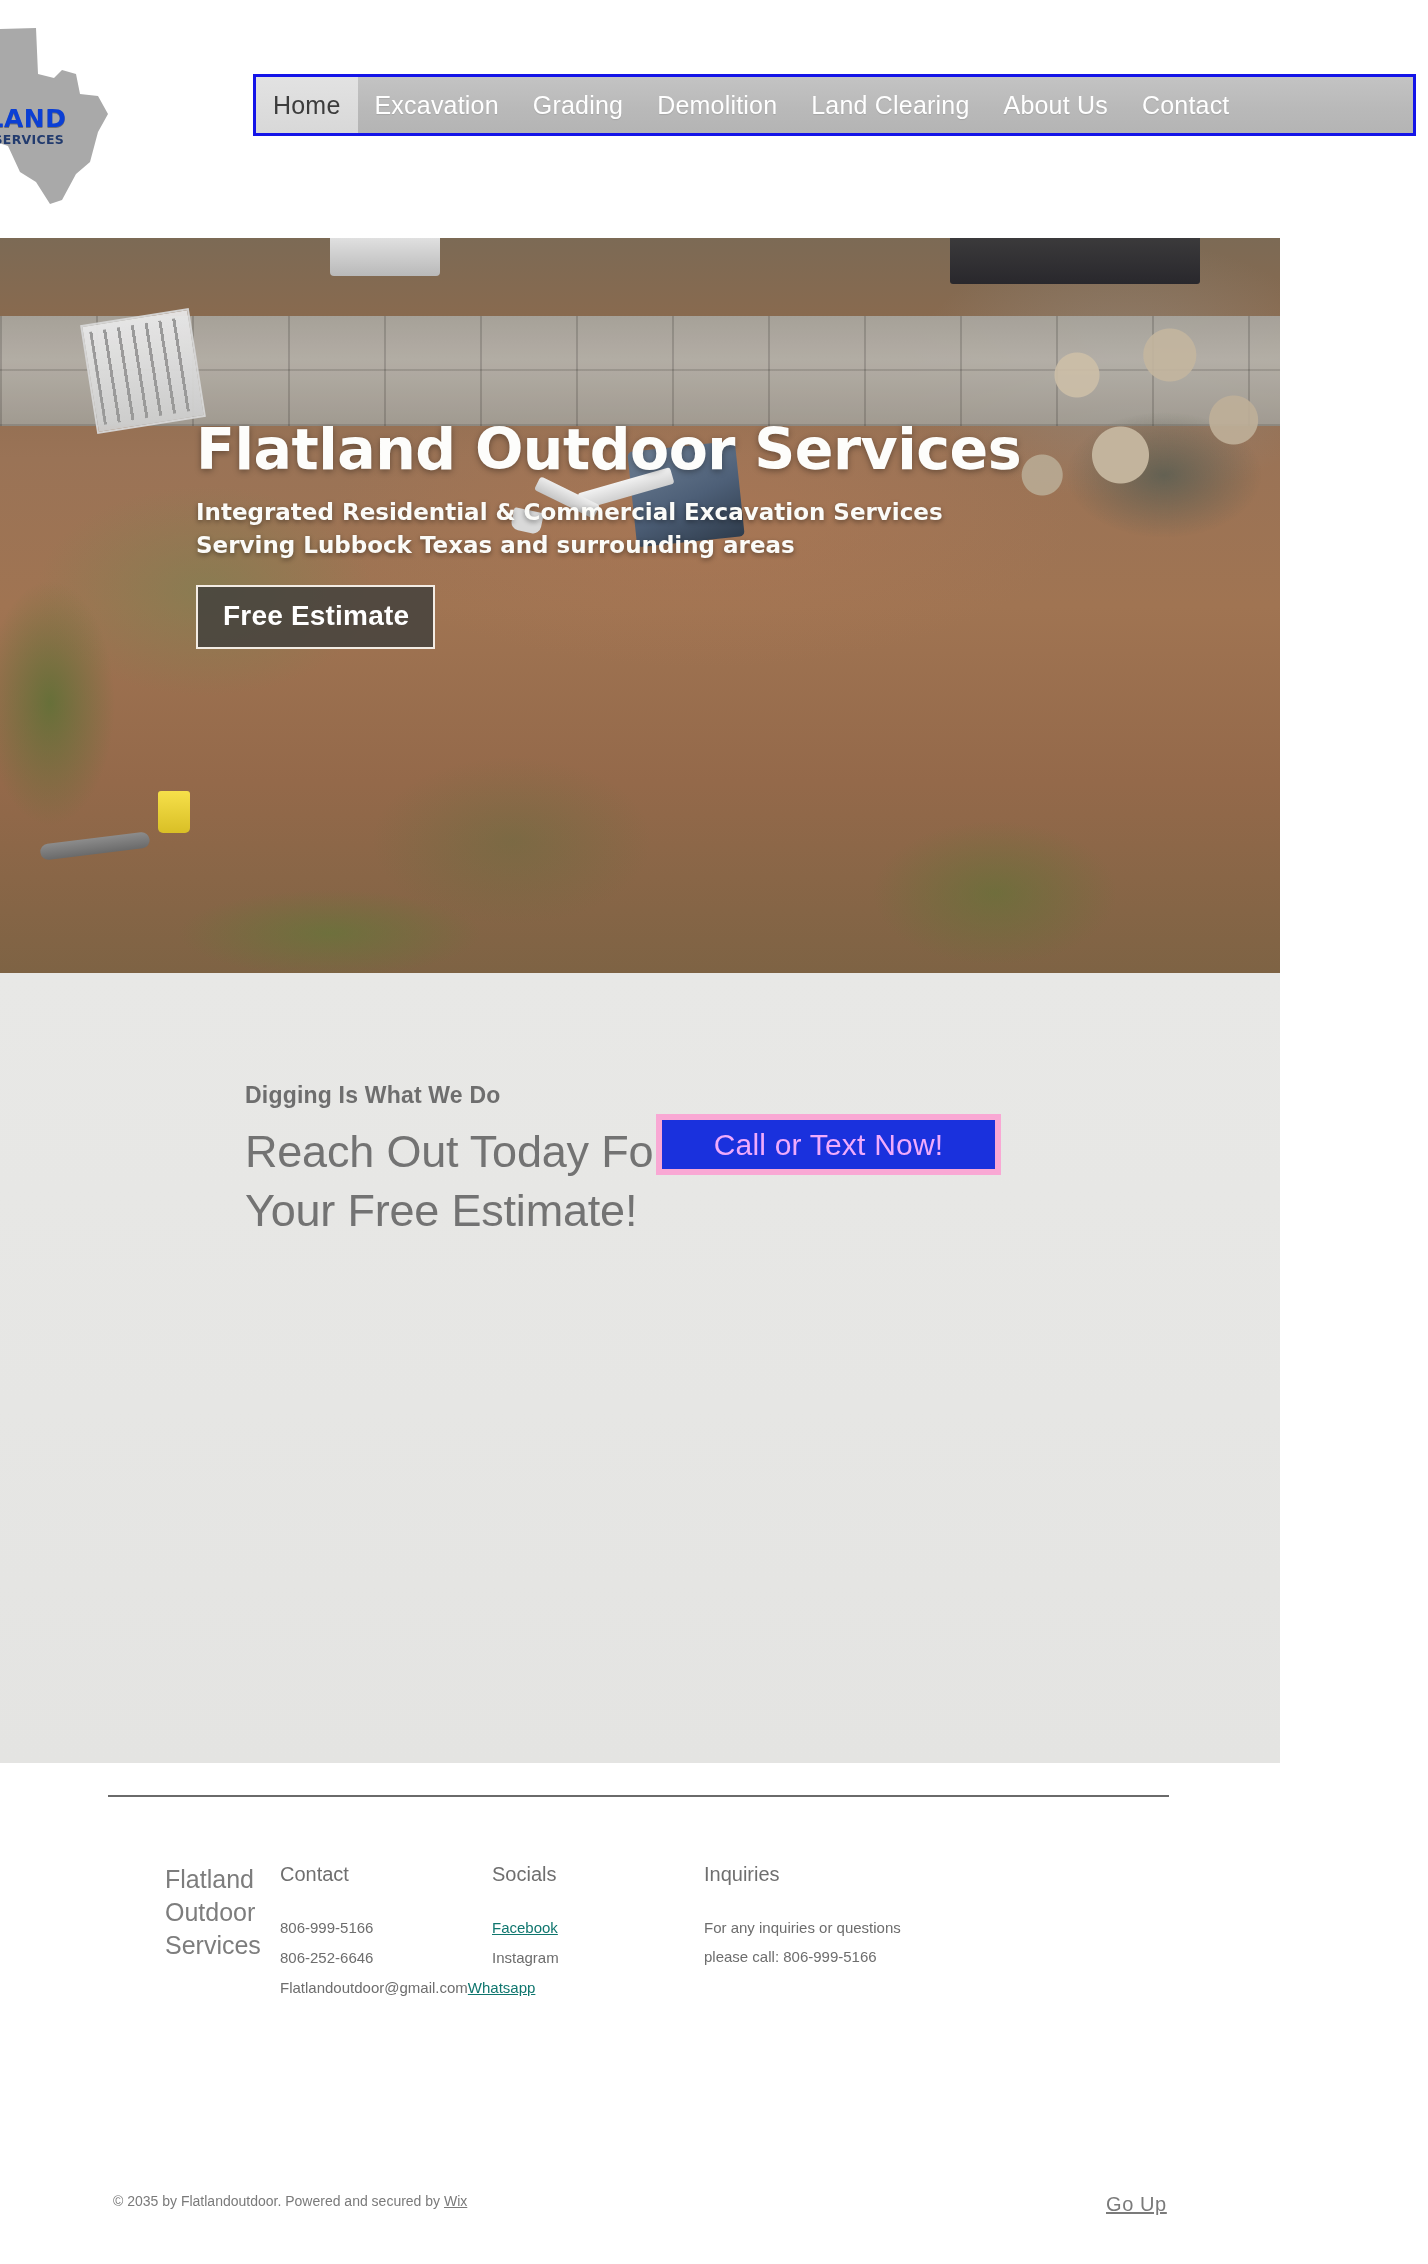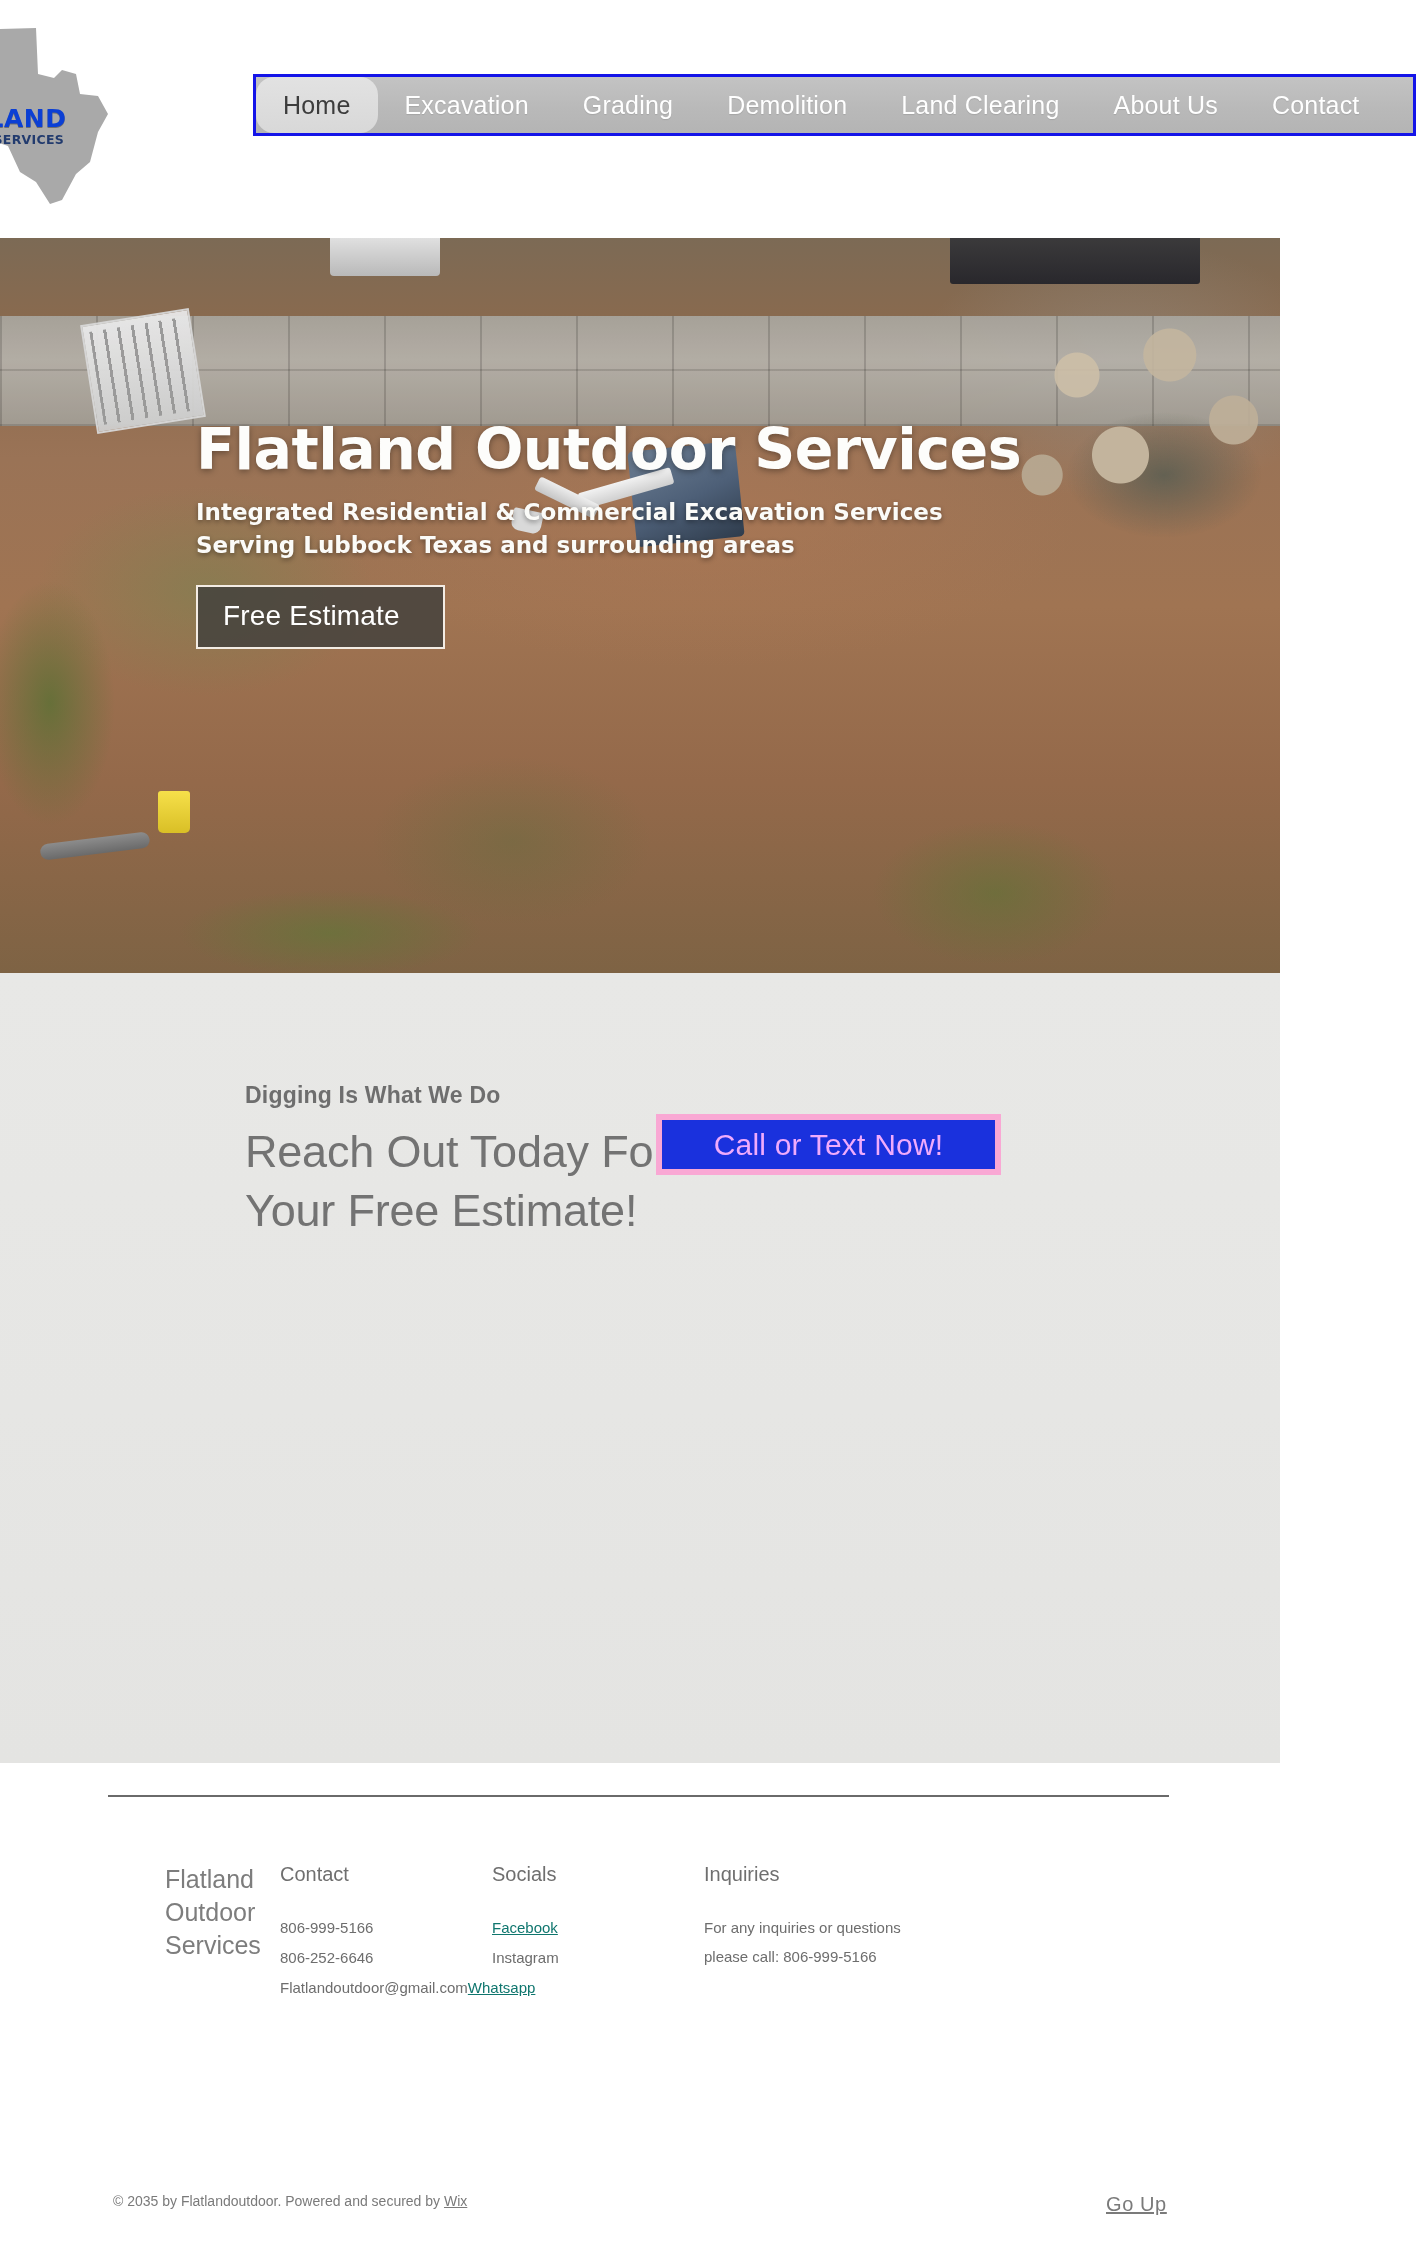--- a/index.html
+++ b/index.html
@@ -67,30 +67,29 @@
     border: 3px solid #1414e8;
     background: linear-gradient(180deg, #c3c3c3 0%, #b9b9b9 55%, #b4b4b4 100%);
     display: flex;
     align-items: stretch;
     overflow: hidden;
   }
   .nav-item {
     display: flex;
     align-items: center;
     justify-content: center;
-    padding: 0 27px;
+    padding: 0 17px;
     font-size: 25px;
     font-weight: 400;
     color: #ffffff;
     letter-spacing: 0.2px;
     white-space: nowrap;
     cursor: pointer;
     font-family: "Liberation Sans", sans-serif;
     text-shadow: 0 1px 1px rgba(0,0,0,0.10);
-    border-radius: 18px;
   }
   .nav-item.active {
     background: linear-gradient(180deg, #e2e2e2 0%, #d8d8d8 100%);
     color: #3c3c3c;
     text-shadow: none;
   }
 
   
   .hero {
     position: absolute;
@@ -253,26 +252,26 @@
     font-weight: bold;
     color: #fbfbf8;
     line-height: 1.42;
     text-shadow: 0 2px 5px rgba(0,0,0,0.40);
     font-family: "DejaVu Sans", sans-serif;
     white-space: nowrap;
   }
   .hero-btn {
     margin-top: 24px;
     display: inline-block;
-    padding: 13px 43px 15px 25px;
+    padding: 13px 24px 15px 25px;
     background: rgba(62,62,60,0.80);
     border: 2px solid #f3ece4;
     color: #ffffff;
     font-size: 28px;
-    font-weight: 400;
+    font-weight: 700;
     letter-spacing: 0.2px;
     cursor: pointer;
     font-family: "Liberation Sans", sans-serif;
   }
 
   
   .cta-section {
     position: absolute;
     left: 0;
     top: 973px;

